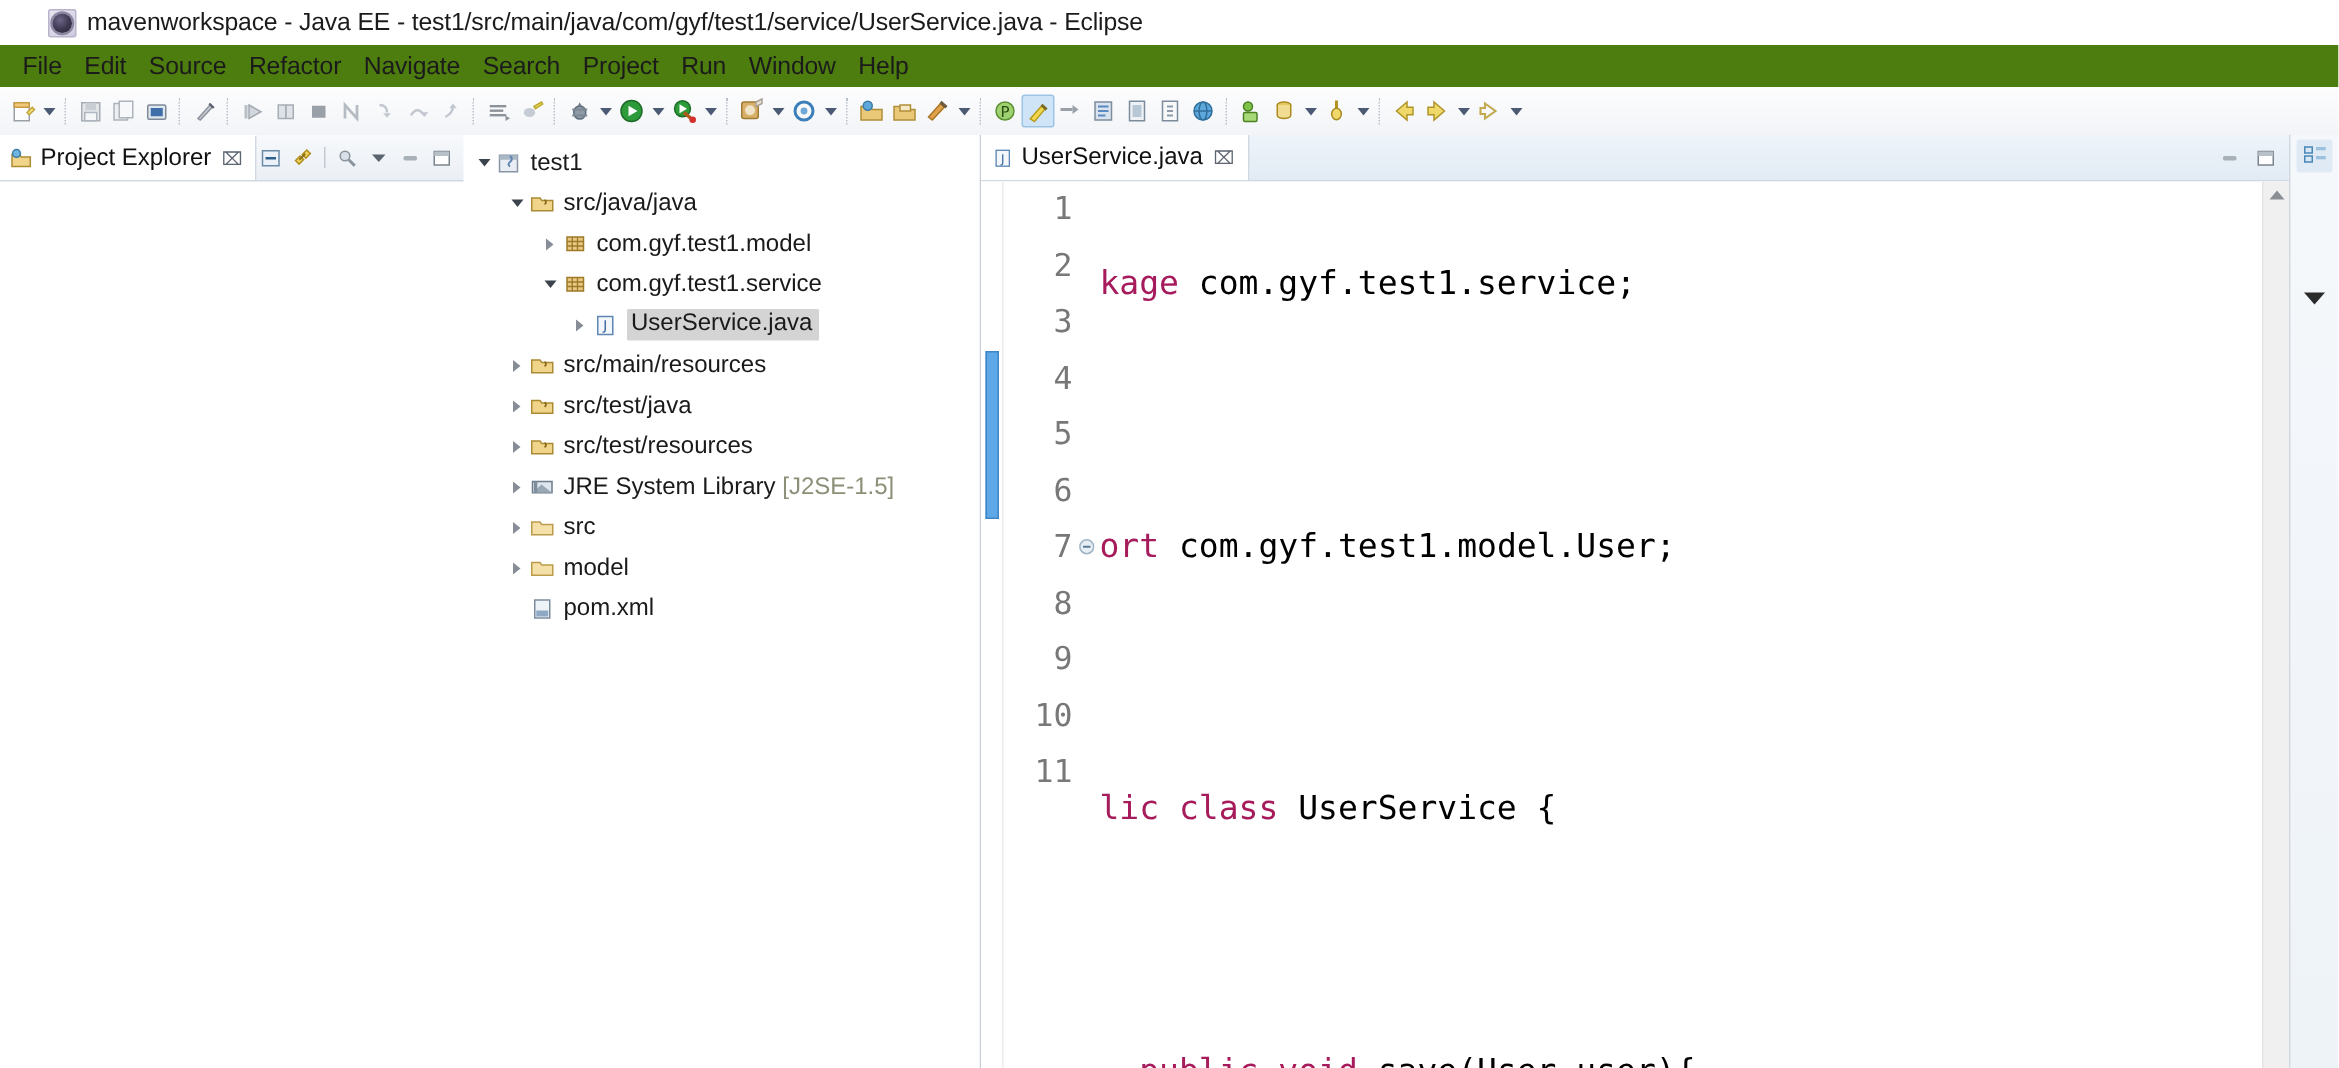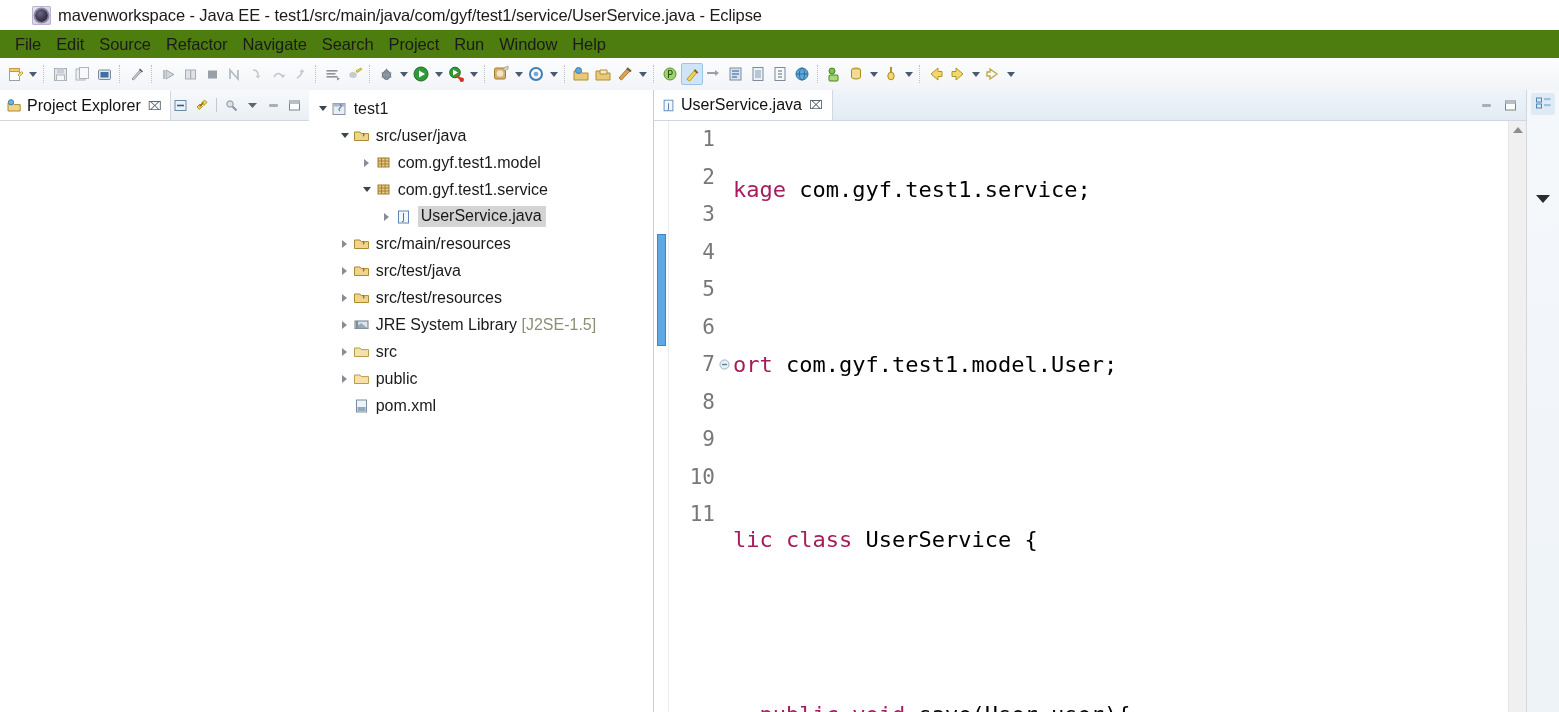--- a/index.html
+++ b/index.html
@@ -706,21 +706,21 @@
       <div class="tree-row" style="padding-left:28px;">
         <span class="twisty">
             <i class="tw-down"></i>
           </span>
         <span class="ticon">
           <svg width="17" height="17" viewBox="0 0 17 17">
             <path d="M1.5 5 h5.5 l1.2 1.6 h7.3 V13.5 H1.5z" fill="#f0d48a" stroke="#ab8a34"></path>
             <path d="M10 6.2 q2 1.6 0 3" stroke="#8a6a18" stroke-width="1.2" fill="none"></path>
           </svg>
         </span>
-        <span class="tree-label">src/user/java</span>
+        <span class="tree-label">src/java/java</span>
       </div>
 
       <div class="tree-row" style="padding-left:50px;">
         <span class="twisty">
             <i class="tw-right"></i>
           </span>
         <span class="ticon">
           <svg width="17" height="17" viewBox="0 0 17 17">
             <rect x="3" y="4" width="11" height="9" fill="#e7c884" stroke="#9e7a28"></rect>
             <path d="M3 7 h11 M3 10 h11 M6.5 4 v9 M10 4 v9" stroke="#9e7a28" stroke-width="0.9"></path>
@@ -822,21 +822,21 @@
 
       <div class="tree-row" style="padding-left:28px;">
         <span class="twisty">
             <i class="tw-right"></i>
           </span>
         <span class="ticon">
           <svg width="17" height="17" viewBox="0 0 17 17">
             <path d="M1.5 5 h5.5 l1.2 1.6 h7.3 V13.5 H1.5z" fill="#f4e0a8" stroke="#bb9c4a"></path>
           </svg>
         </span>
-        <span class="tree-label">public</span>
+        <span class="tree-label">model</span>
       </div>
 
       <div class="tree-row" style="padding-left:44px;">
         <span class="ticon">
           <svg width="17" height="17" viewBox="0 0 17 17">
             <rect x="3.5" y="3" width="10" height="12" fill="#eef3f8" stroke="#7d8c9c"></rect>
             <rect x="4.5" y="10" width="8" height="4" fill="#8fa9c4"></rect>
           </svg>
         </span>
         <span class="tree-label">pom.xml</span>

